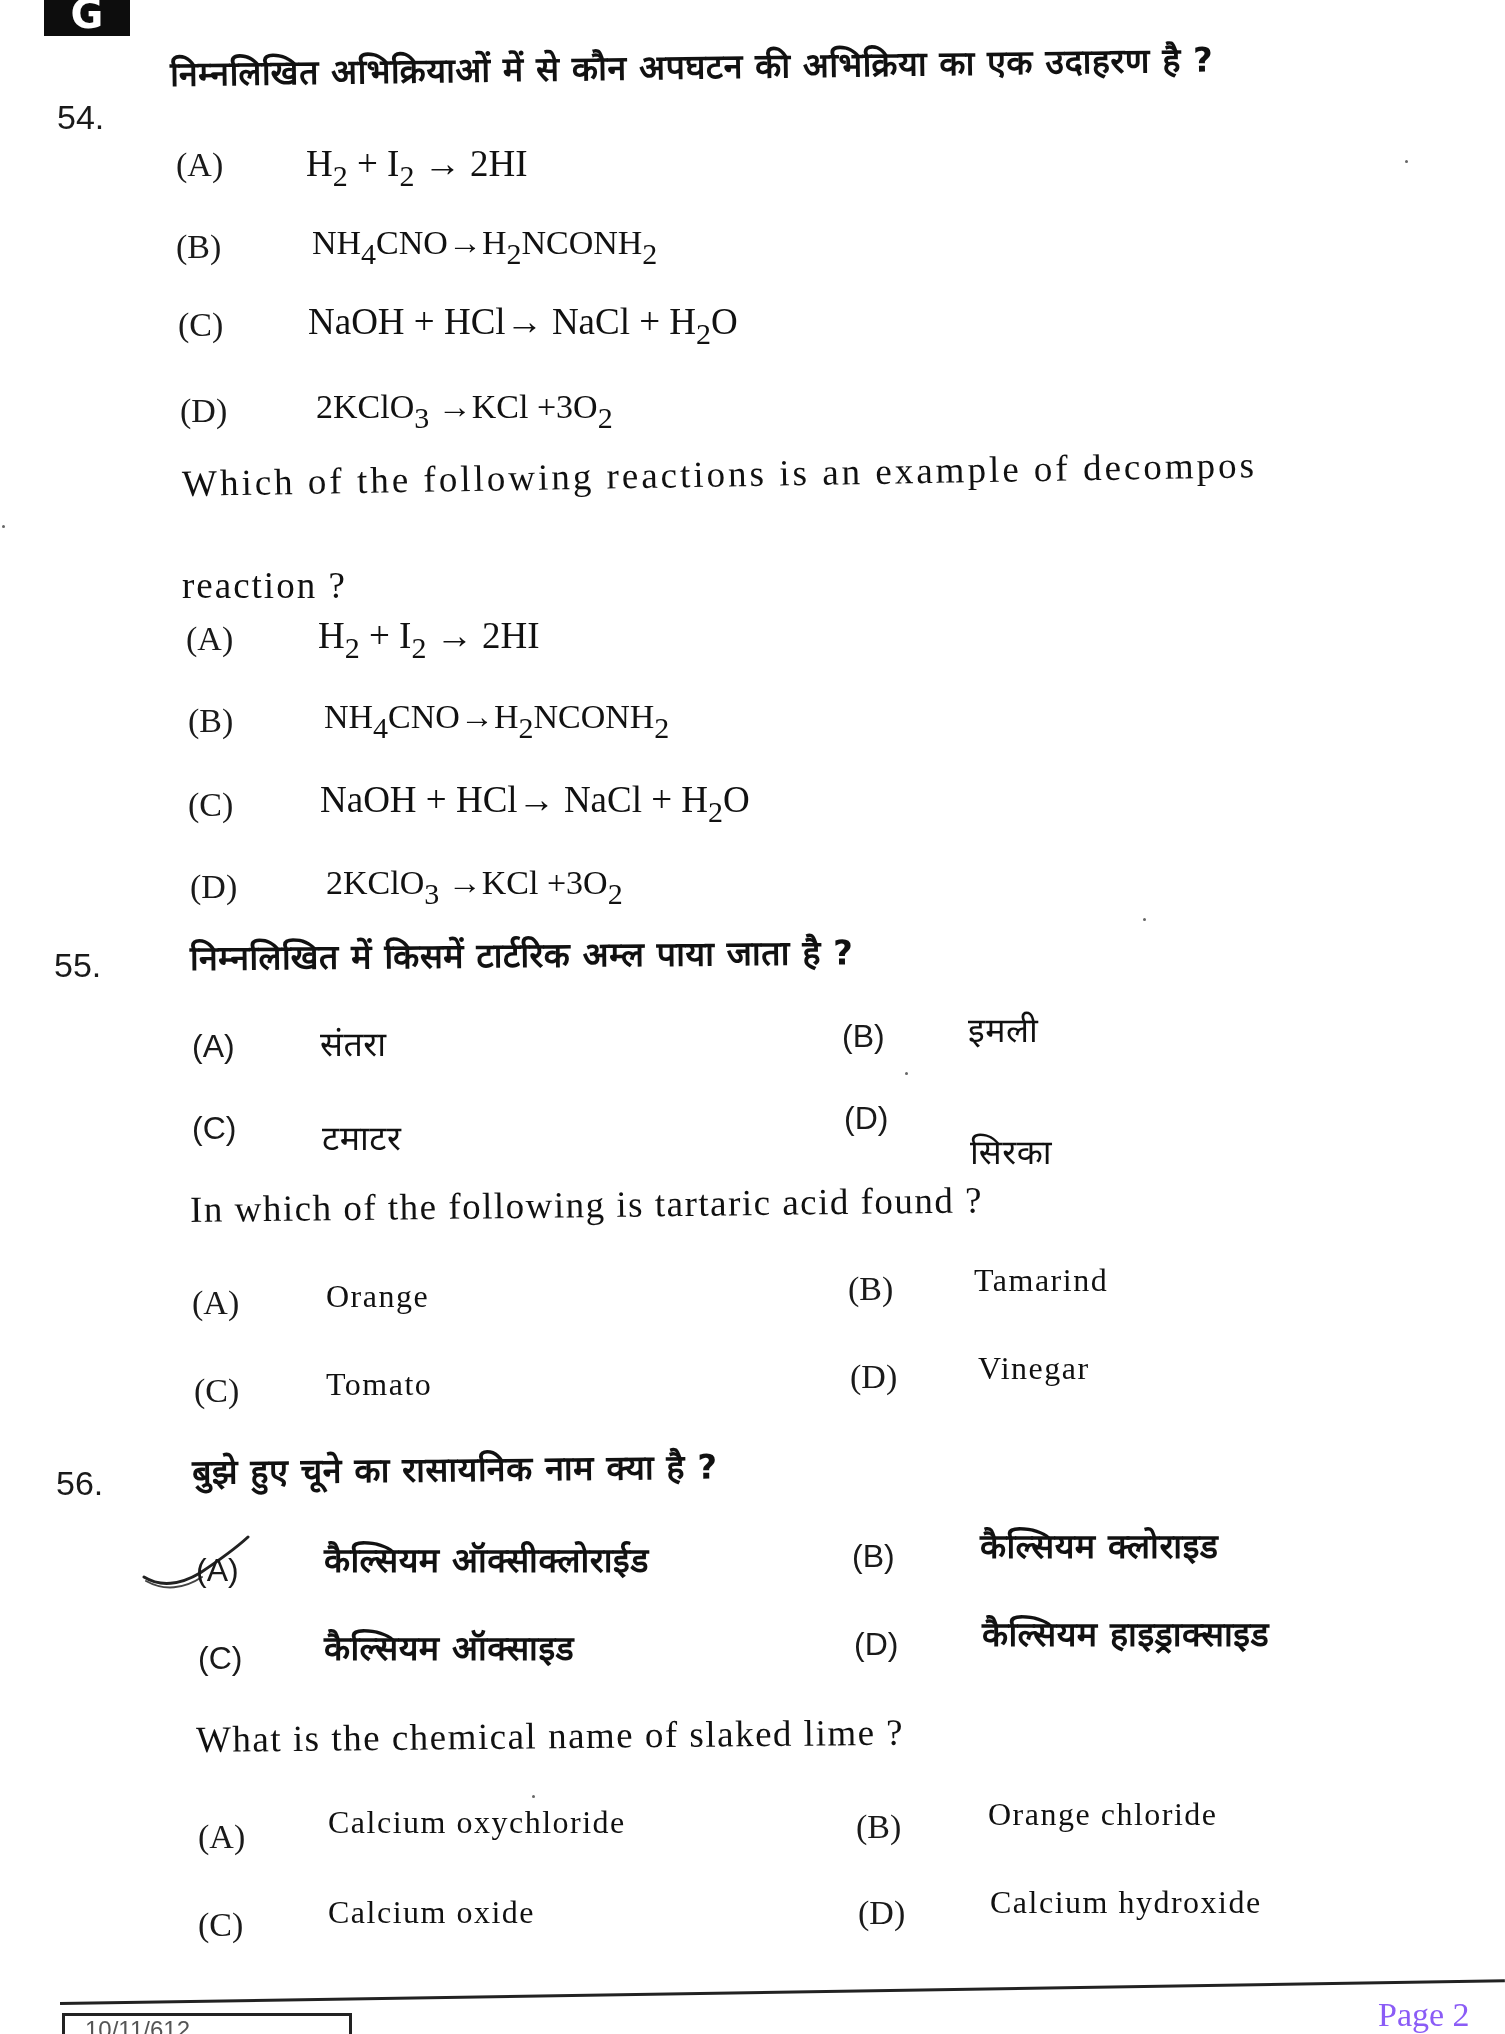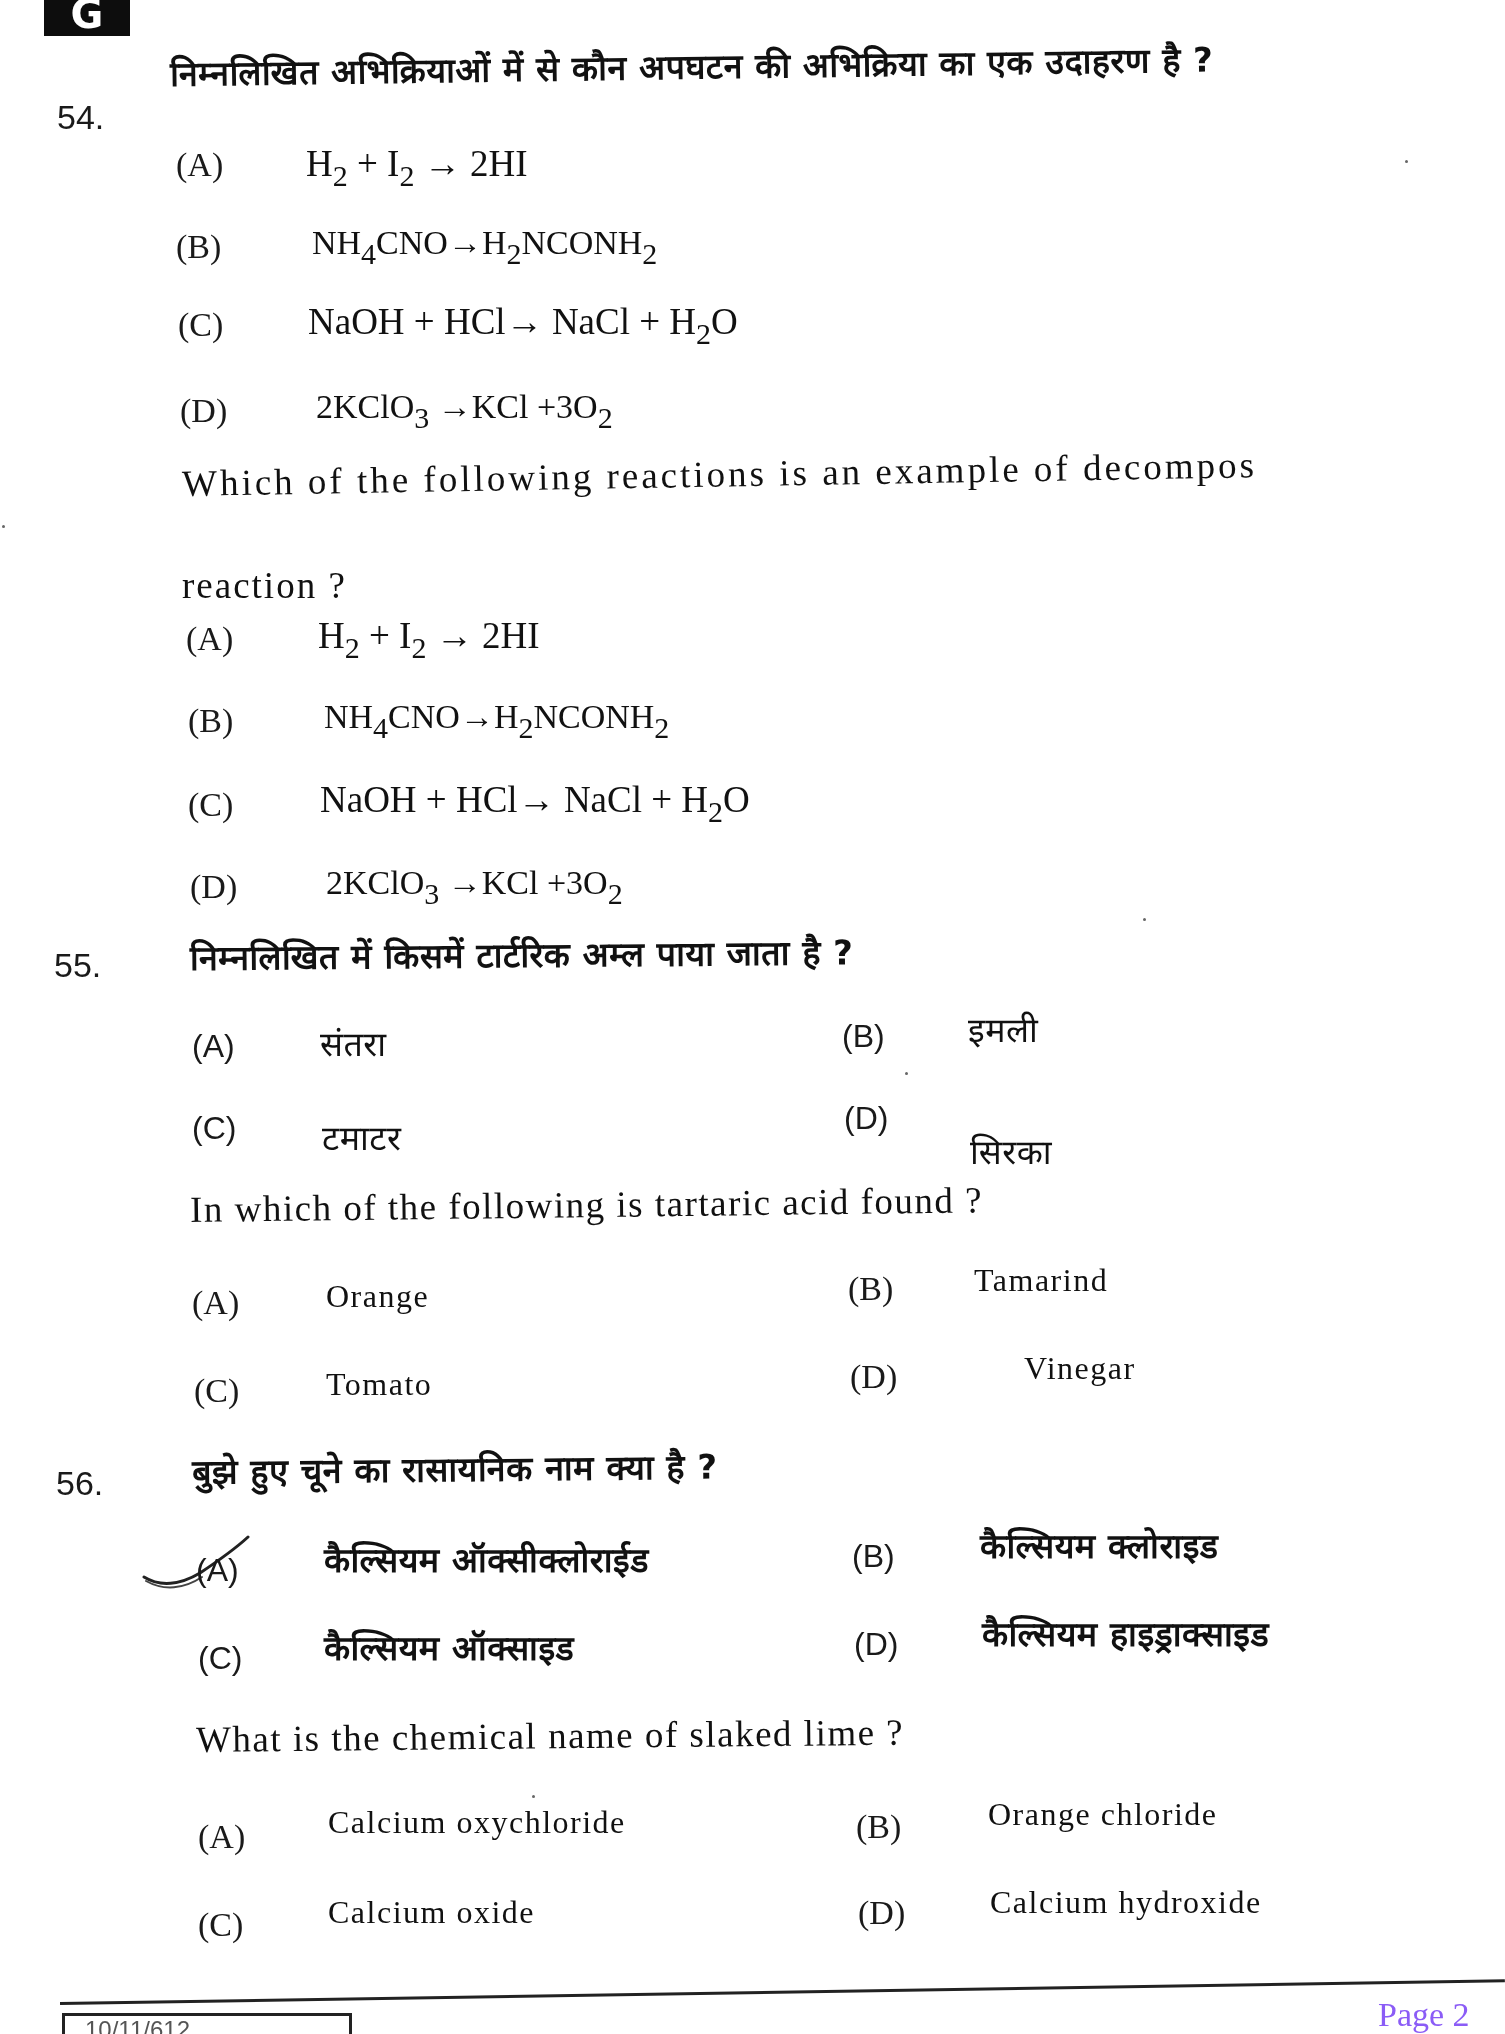--- a/index.html
+++ b/index.html
@@ -199,21 +199,21 @@
   <span class="abs eng" style="left:190px; top:1188px; transform:rotate(-0.7deg); transform-origin:left center; letter-spacing:1.5px;">In which of the following is tartaric acid found ?</span>
 
   <div>
     <span class="abs label-serif" style="left:192px; top:1284px;">(A)</span>
     <span class="abs opt-eng" style="left:326px; top:1278px;">Orange</span>
     <span class="abs label-serif" style="left:848px; top:1270px;">(B)</span>
     <span class="abs opt-eng" style="left:974px; top:1262px;">Tamarind</span>
     <span class="abs label-serif" style="left:194px; top:1372px;">(C)</span>
     <span class="abs opt-eng" style="left:326px; top:1366px;">Tomato</span>
     <span class="abs label-serif" style="left:850px; top:1358px;">(D)</span>
-    <span class="abs opt-eng" style="left:1024px; top:1350px;font-family:Liberation Serif, serif;">Vinegar</span>
+    <span class="abs opt-eng" style="left:978px; top:1350px;font-family:Liberation Serif, serif;">Vinegar</span>
   </div>
 </div>
 
 <div>
   <span class="abs qnum" style="left:56px; top:1464px;">56.</span>
   <span class="abs hindi hindi-q" style="left:192px; top:1448px; transform:rotate(-0.6deg); transform-origin:left center;">बुझे हुए चूने का रासायनिक नाम क्या है ?</span>
 
   <svg class="tick-mark" viewBox="0 0 110 60">
     <path d="M4 42 C20 52, 40 50, 60 38 C75 28, 95 14, 108 2" fill="none" stroke="#222" stroke-width="3" stroke-linecap="round"></path>
     <path d="M6 46 C24 56, 44 54, 62 42" fill="none" stroke="#444" stroke-width="2" stroke-linecap="round"></path>

